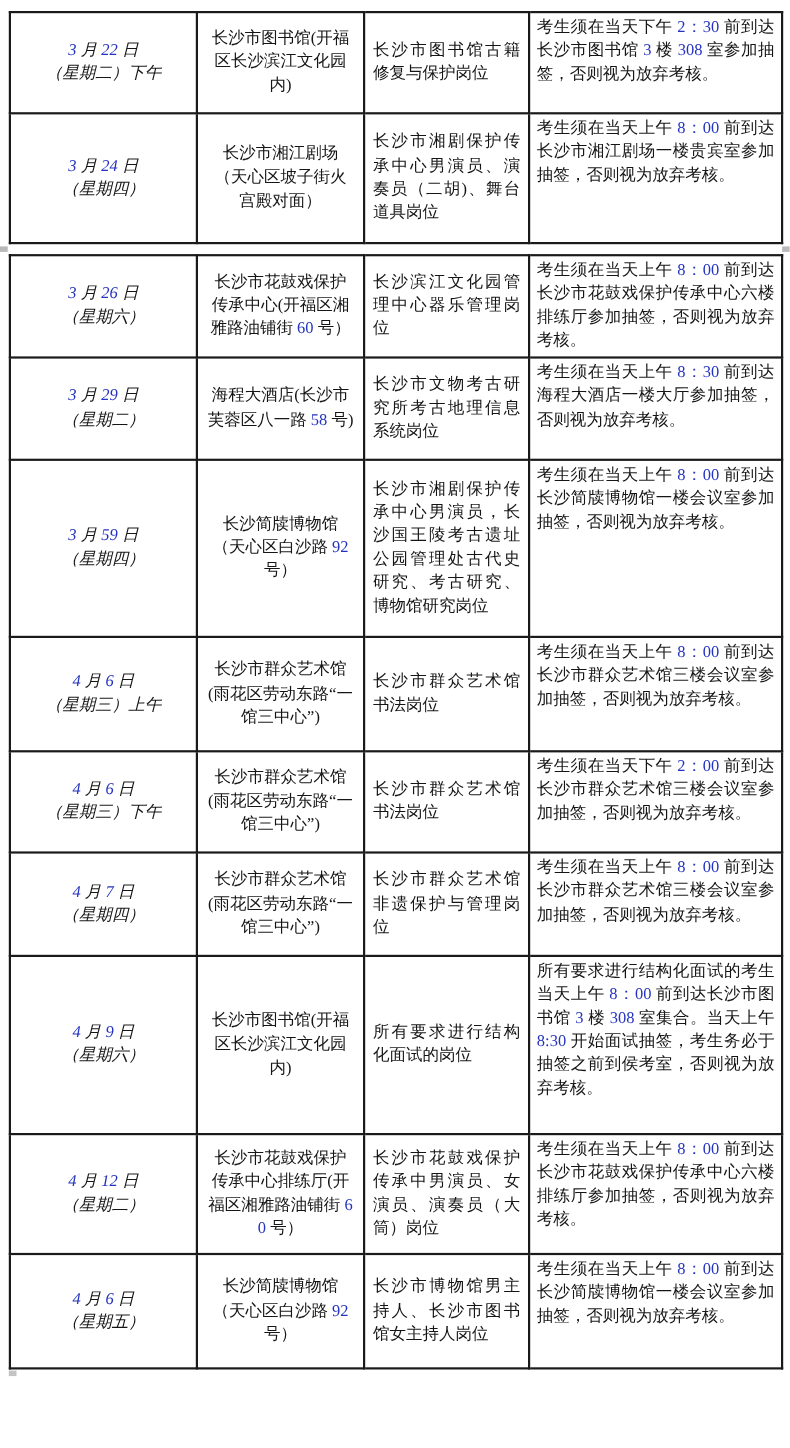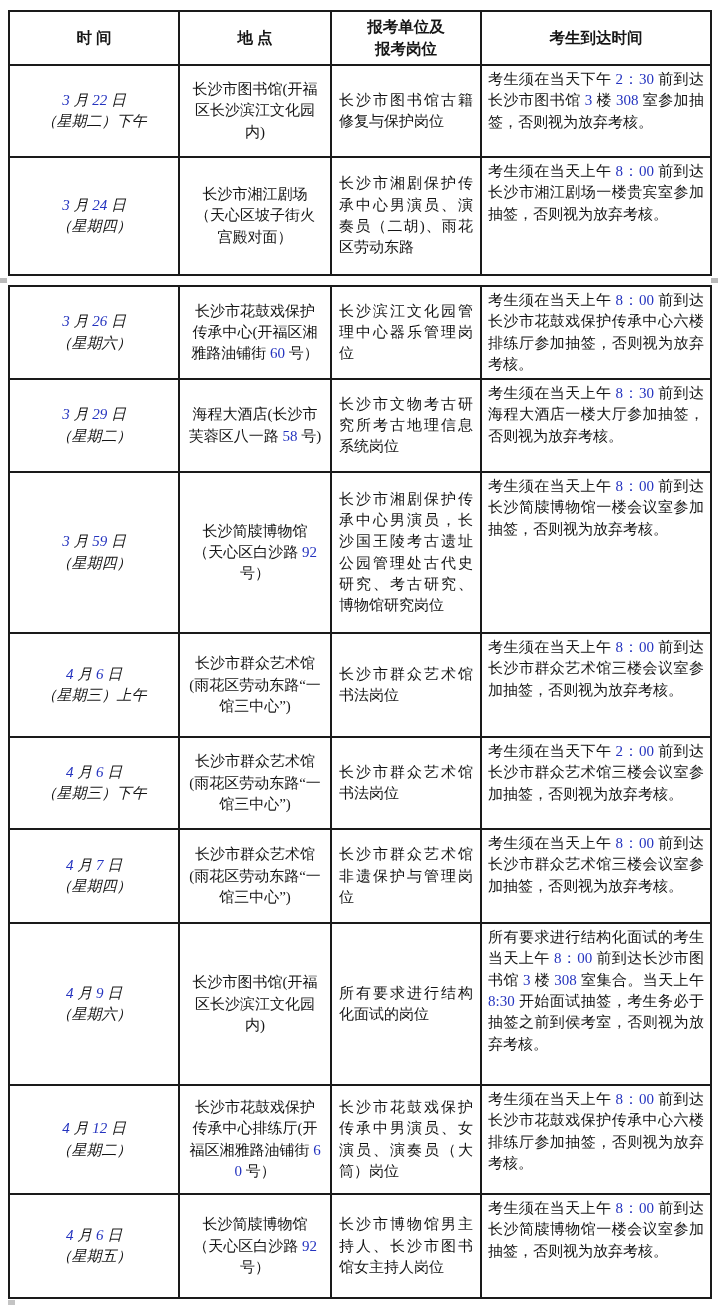--- a/index.html
+++ b/index.html
@@ -81,39 +81,32 @@
 <div class="doc">
 
   <table>
     <colgroup>
         <col class="c-time">
         <col class="c-loc">
         <col class="c-pos">
         <col class="c-arr">
       </colgroup>
     <tbody>
-        <tr style="height:53px;">
-      <th>时  间</th>
-      <th>地  点</th>
-      <th>报考单位及
-报考岗位</th>
-      <th>考生到达时间</th>
-    </tr>
     <tr style="height:92px;">
       <td class="time"><span class="num">3</span> 月 <span class="num">22</span> 日
 （星期二）下午</td>
       <td class="loc">长沙市图书馆(开福区长沙滨江文化园内)</td>
       <td class="pos">长沙市图书馆古籍修复与保护岗位</td>
       <td class="arr">考生须在当天下午 <span class="num">2：30</span> 前到达长沙市图书馆 <span class="num">3</span> 楼 <span class="num">308</span> 室参加抽签，否则视为放弃考核。</td>
     </tr>
     <tr style="height:118px;">
       <td class="time"><span class="num">3</span> 月 <span class="num">24</span> 日
 （星期四）</td>
       <td class="loc">长沙市湘江剧场（天心区坡子街火宫殿对面）</td>
-      <td class="pos">长沙市湘剧保护传承中心男演员、演奏员（二胡)、雨花区劳动东路</td>
+      <td class="pos">长沙市湘剧保护传承中心男演员、演奏员（二胡)、舞台道具岗位</td>
       <td class="arr">考生须在当天上午 <span class="num">8：00</span> 前到达长沙市湘江剧场一楼贵宾室参加抽签，否则视为放弃考核。</td>
     </tr>
   </tbody>
     </table>
 
   <div class="pagebreak">
     <div class="pb-mark pb-left"></div>
     <div class="pb-mark pb-right"></div>
   </div>
 

